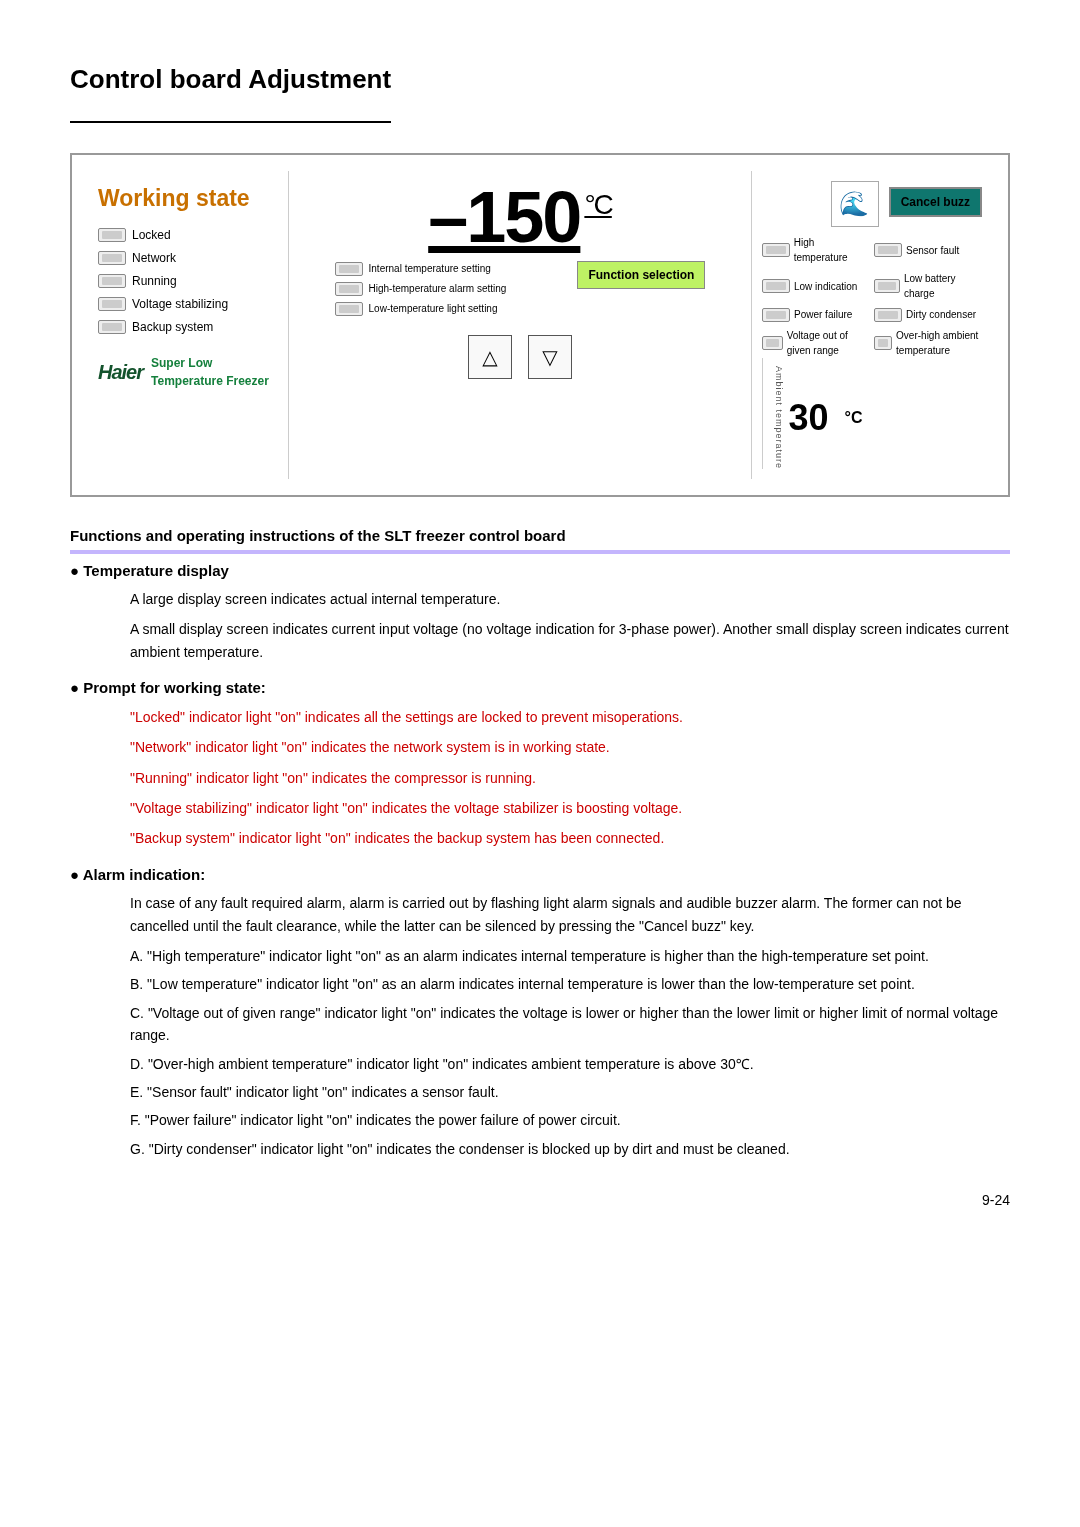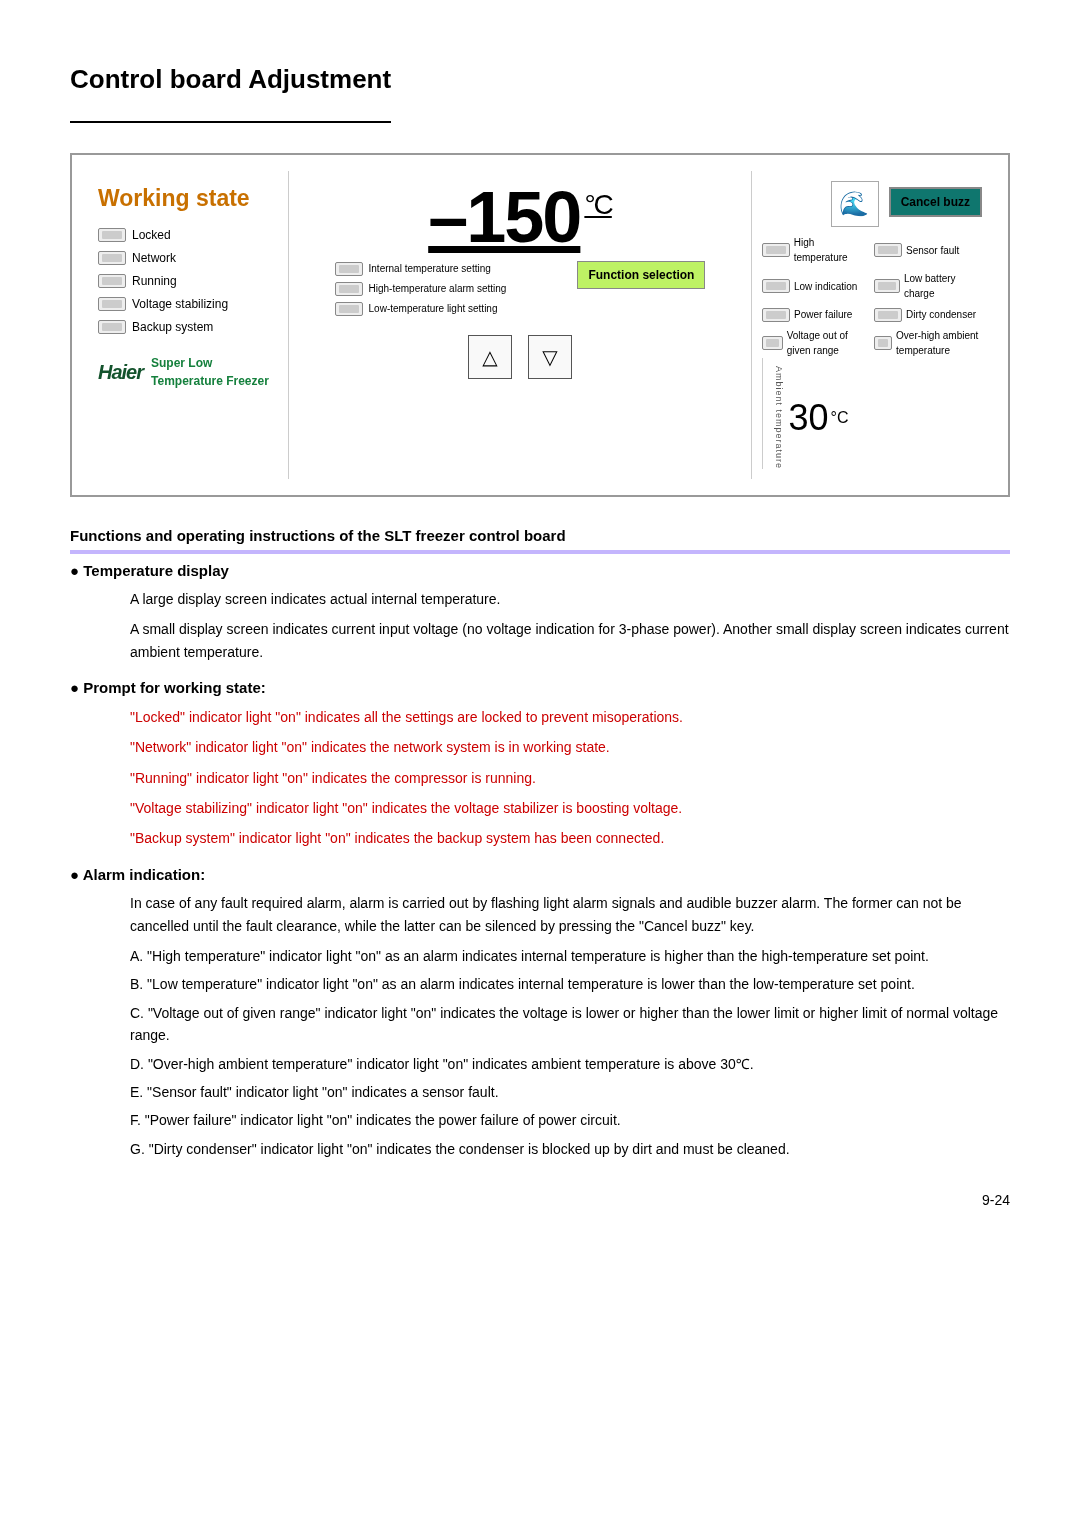--- a/index.html
+++ b/index.html
@@ -179,24 +179,24 @@
 
     .alarm-item {
       display: flex;
       align-items: center;
       gap: 4px;
       font-size: 11px;
     }
 
     .ambient-temp {
       font-size: 36px;
-      font-weight: normal;
-      display: flex;
-      align-items: center;
-      gap: 2px;
+      font-weight: bold;
+      display: flex;
+      align-items: center;
+      gap: 16px;
     }
 
     .ambient-unit {
       font-size: 16px;
     }
 
     
     .haier-brand {
       display: flex;
       align-items: center;

